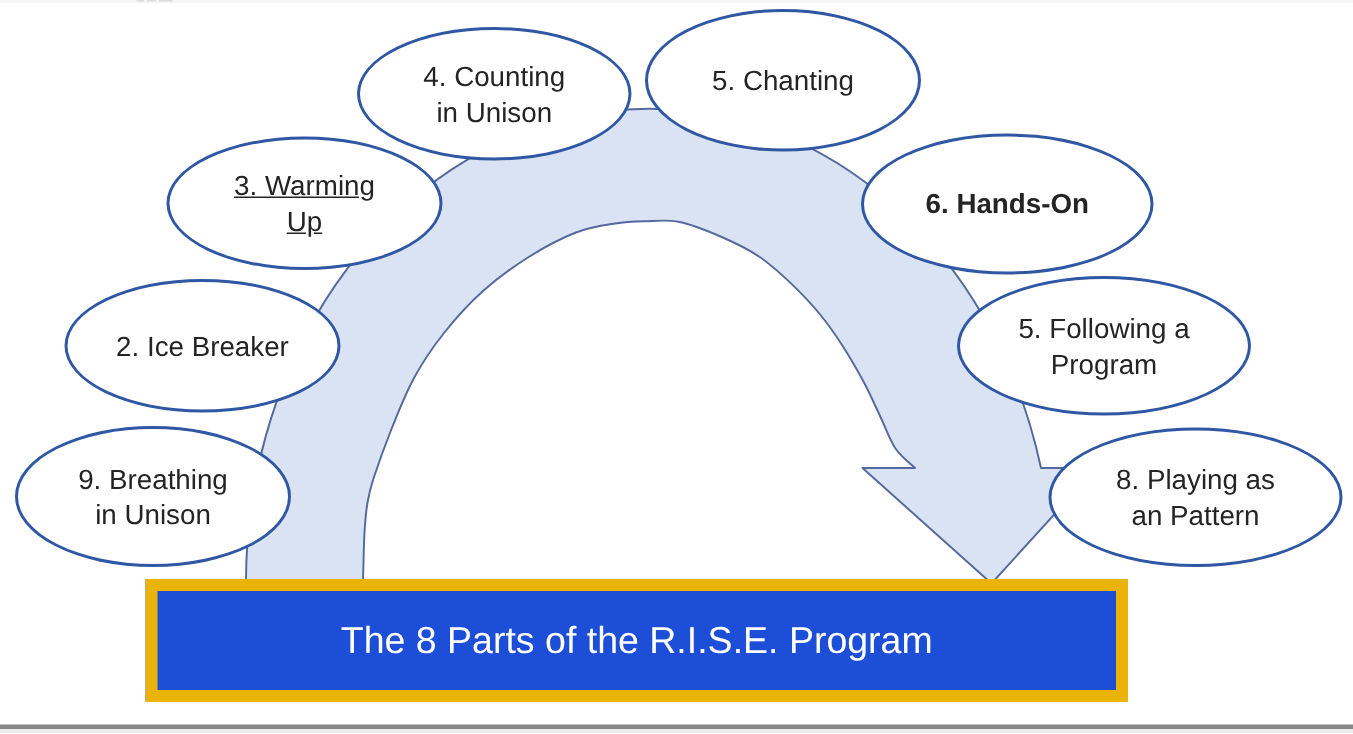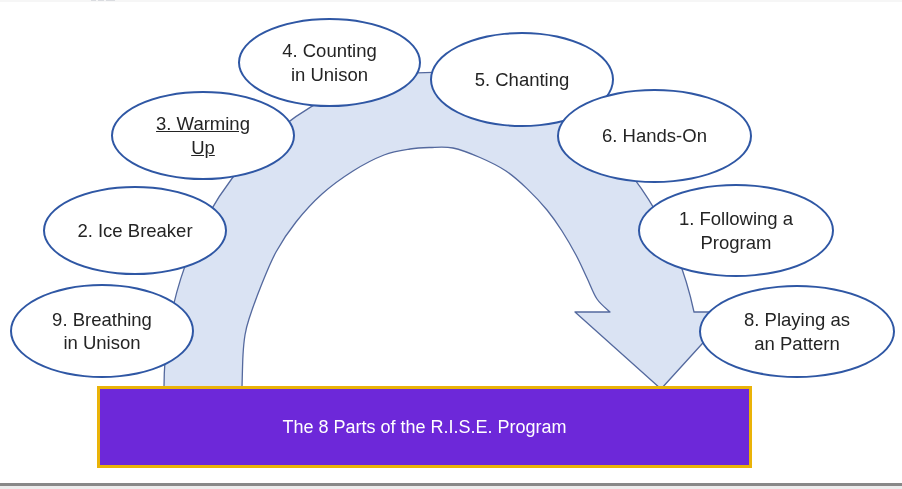--- a/index.html
+++ b/index.html
@@ -15,29 +15,29 @@
     position:absolute;box-sizing:border-box;border-radius:50%;
     background:#ffffff;border:2.6px solid #2f57a4;
     display:flex;align-items:center;justify-content:center;
     text-align:center;color:#242424;font-size:18.5px;line-height:23.5px;
   }
   .bubble .lbl{display:block;}
   .e1{left:10px;top:284px;width:184px;height:94px;}
   .e2{left:43px;top:186px;width:184px;height:89px;text-align:right;}
   .e3{left:111px;top:91px;width:184px;height:89px;text-decoration:underline;}
   .e4{left:238px;top:18px;width:183px;height:89px;text-align:center;}
-  .e5{left:430px;top:32px;width:184px;height:95px;}
-  .e6{left:557px;top:89px;width:195px;height:94px;}
+  .e5{left:430px;top:6px;width:184px;height:95px;}
+  .e6{left:574px;top:89px;width:195px;height:94px;font-weight:bold;}
   .e7{left:638px;top:184px;width:196px;height:93px;}
   .e8{left:699px;top:285px;width:196px;height:93px;}
   .title-bar{
     position:absolute;left:97px;top:386px;width:655px;height:82px;
-    box-sizing:border-box;background:#6d28d9;border:3px solid #eab308;
+    box-sizing:border-box;background:#1d4ed8;border:8px solid #eab308;
     display:flex;align-items:center;justify-content:center;
-    color:#ffffff;font-size:18px;
+    color:#ffffff;font-size:25px;
   }
   .bottom-line{position:absolute;left:0;top:483px;width:902px;height:2.5px;background:#888888;}
   .bottom-strip{position:absolute;left:0;top:485.5px;width:902px;height:3.5px;background:#ececec;}
 </style>
 </head>
 <body>
 
 <div class="stage">
 
   <div class="top-strip"></div>
@@ -64,21 +64,21 @@
     <span class="lbl"><span>4. Counting</span><br>
     <span>in Unison</span></span>
   </div>
   <div class="bubble e5">
     <span class="lbl">5. Chanting</span>
   </div>
   <div class="bubble e6">
     <span class="lbl">6. Hands-On</span>
   </div>
   <div class="bubble e7">
-    <span class="lbl"><span>1. Following a</span><br>
+    <span class="lbl"><span>5. Following a</span><br>
     <span>Program</span></span>
   </div>
   <div class="bubble e8">
     <span class="lbl"><span>8. Playing as</span><br>
     <span>an Pattern</span></span>
   </div>
 
   <div class="title-bar">
     <span>The 8 Parts of the R.I.S.E. Program</span>
   </div>

